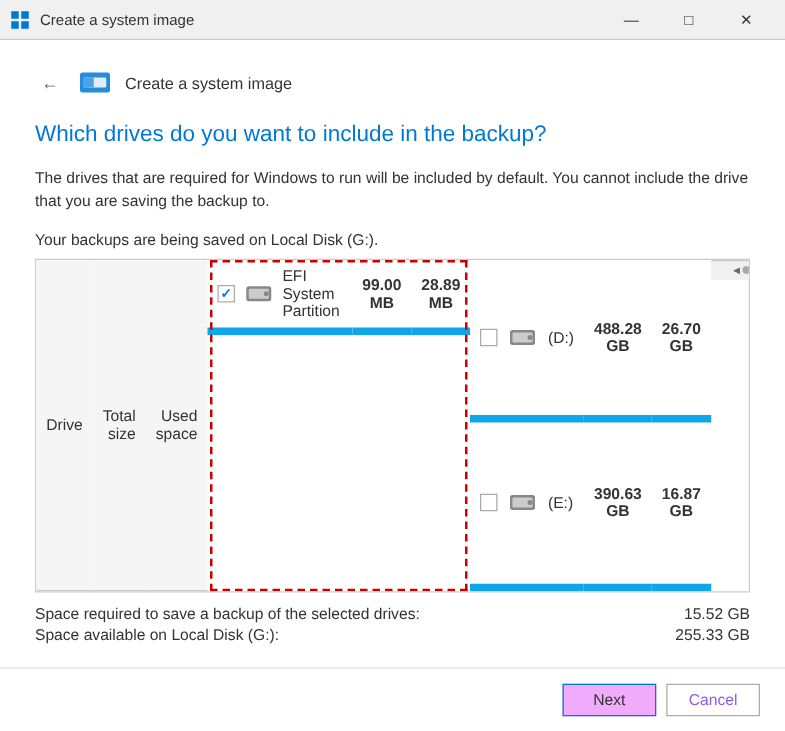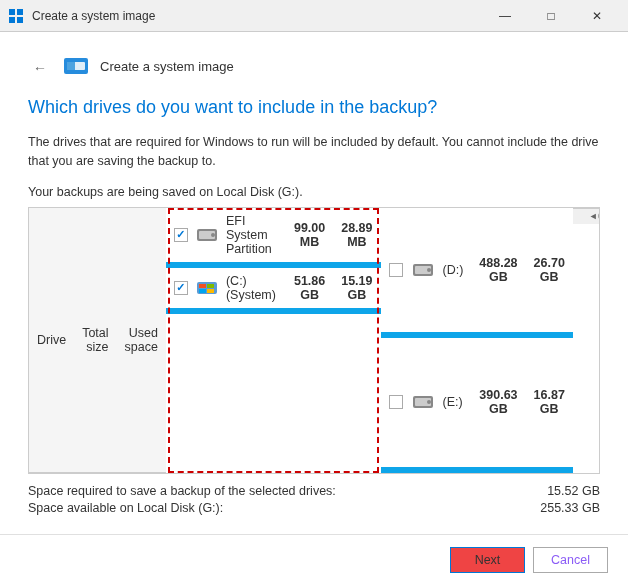--- a/index.html
+++ b/index.html
@@ -209,21 +209,21 @@
       height: 26px;
       padding: 0 16px;
       font-size: 12.5px;
       font-family: 'Segoe UI', sans-serif;
       cursor: pointer;
       display: flex;
       align-items: center;
       justify-content: center;
     }
     .btn-next {
-      background: #ef4444;
+      background: #f0abfc;
       border: 1px solid #0078d7;
       color: #333;
     }
     .btn-cancel {
       background: #fff;
       border: 1px solid #aaa;
       color: #8b5cf6;
     }
 
     
@@ -307,39 +307,20 @@
                       <circle cx="17" cy="9" r="2" fill="#888"></circle>
                     </svg>
                   </div>
                   <span>EFI System Partition</span>
                 </div>
               </td>
               <td class="right">99.00 MB</td>
               <td class="right">28.89 MB</td>
             </tr>
 
-            <tr>
-              <td>
-                <div class="drive-name-cell">
-                  <div class="checkbox checked"></div>
-                  <div class="drive-icon">
-                    <svg width="22" height="18" viewBox="0 0 22 18">
-                      <rect x="1" y="3" width="20" height="12" rx="2" fill="#5b9bd5"></rect>
-                      <rect x="3" y="5" width="7" height="4" fill="#f25022"></rect>
-                      <rect x="11" y="5" width="7" height="4" fill="#7fba00"></rect>
-                      <rect x="3" y="10" width="7" height="4" fill="#00a4ef"></rect>
-                      <rect x="11" y="10" width="7" height="4" fill="#ffb900"></rect>
-                    </svg>
-                  </div>
-                  <span>(C:) (System)</span>
-                </div>
-              </td>
-              <td class="right">51.86 GB</td>
-              <td class="right">15.19 GB</td>
-            </tr>
           </tbody>
         </table>
       </div>
 
       <table class="drives-table">
         <tbody>
 
           <tr>
             <td>
               <div class="drive-name-cell">

